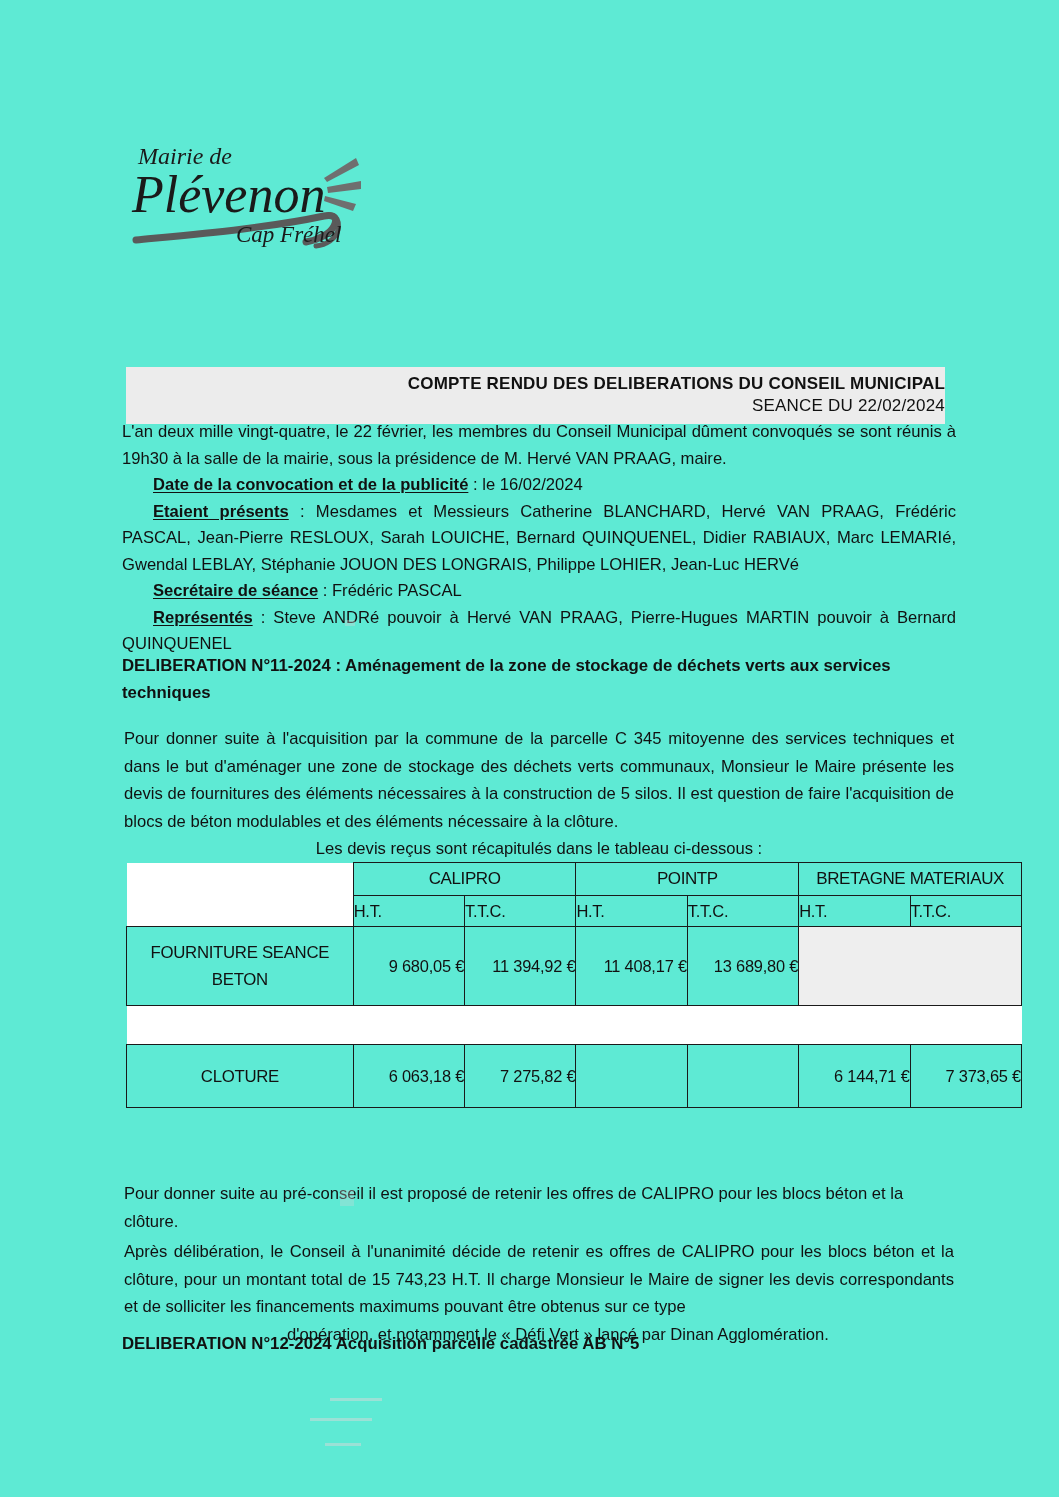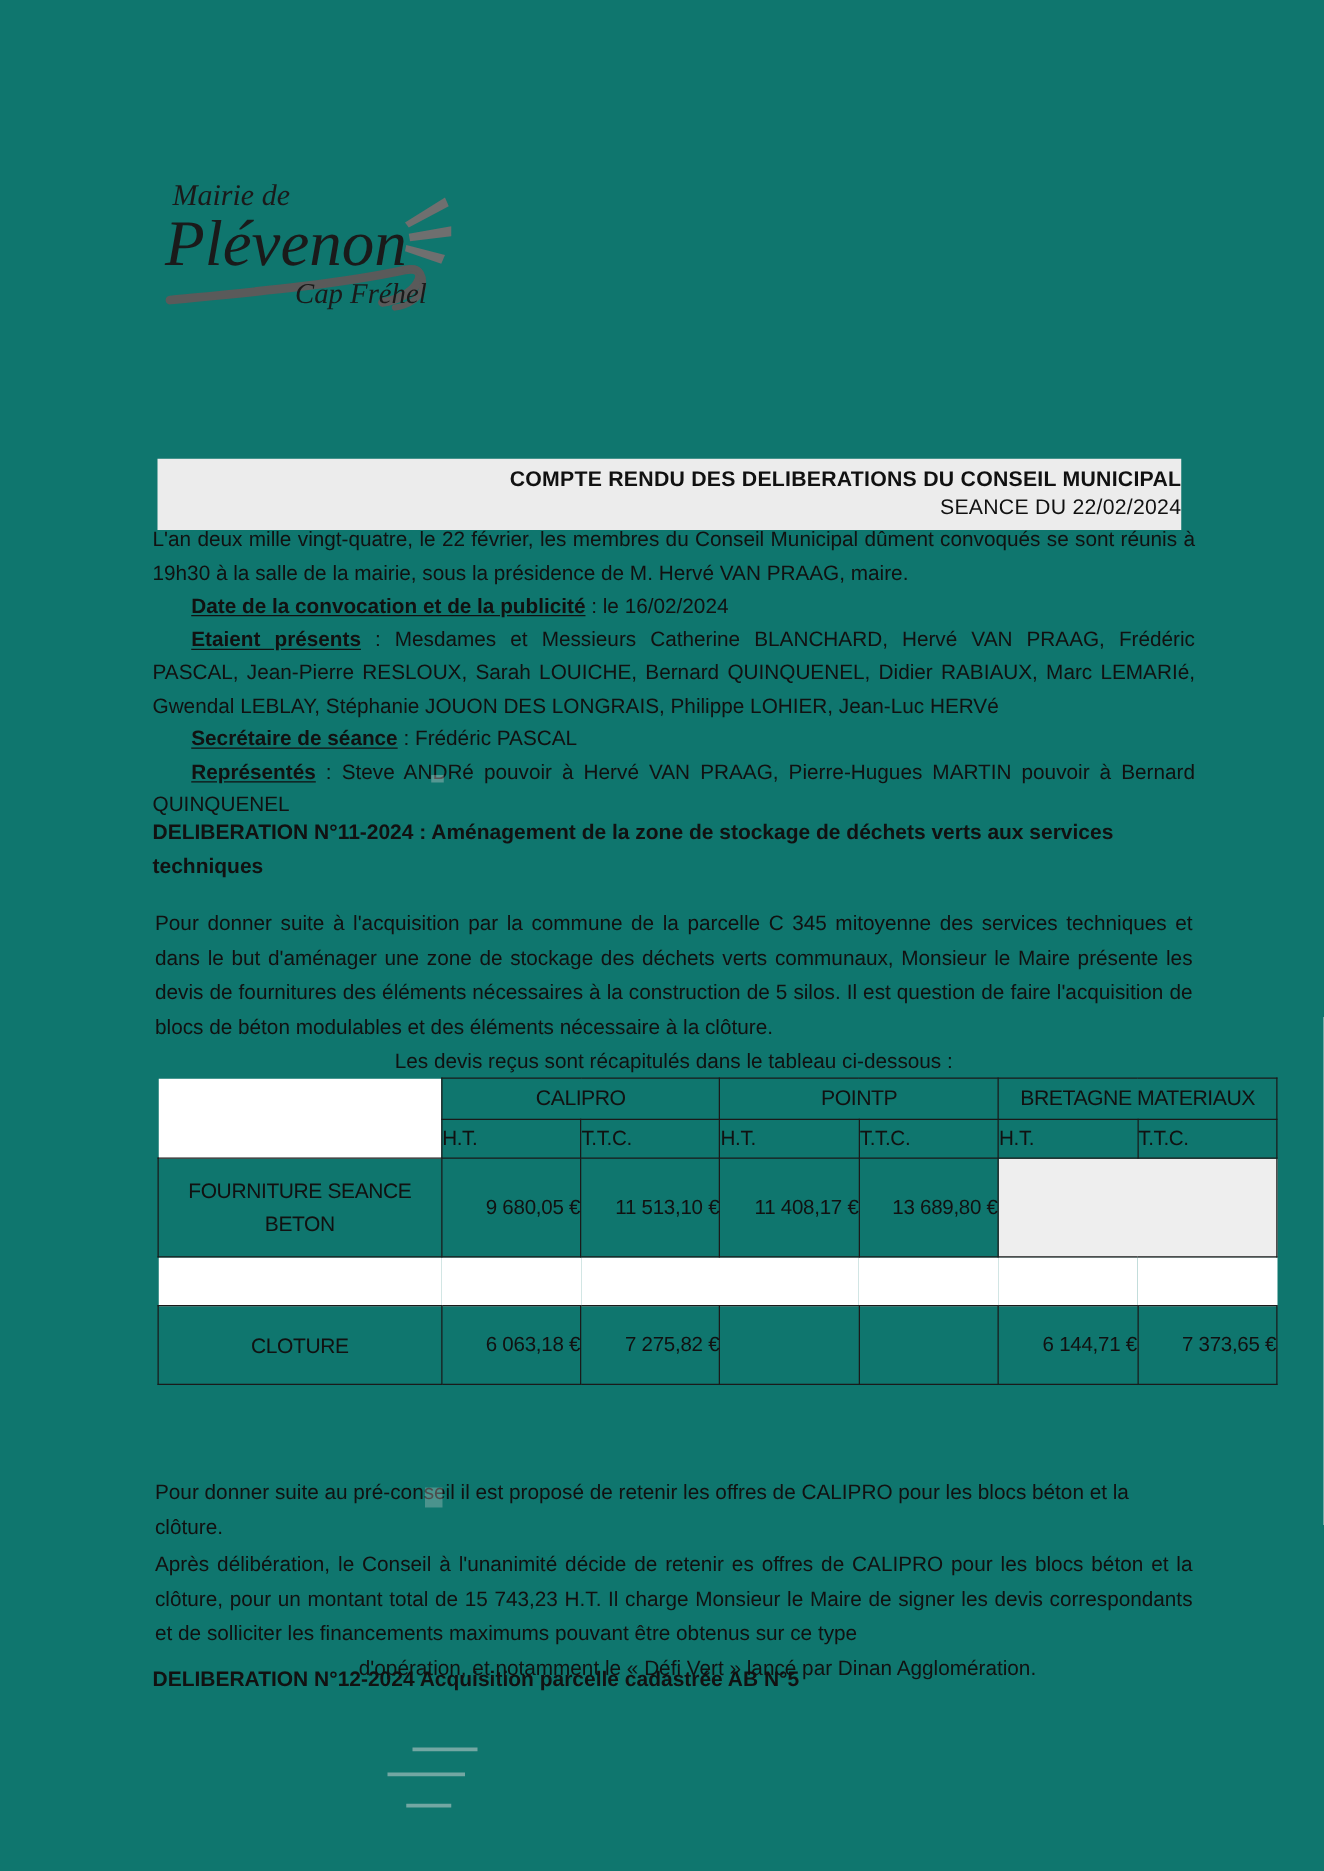--- a/index.html
+++ b/index.html
@@ -13,21 +13,21 @@
     height: 1497px;
     position: relative;
     font-family: "Liberation Sans", sans-serif;
     color: #111111;
     overflow: hidden;
   }
 
   .page {
     position: absolute;
     inset: 0;
-    background: #0f766e;
+    background: #5eead4;
   }
 
   
   .logo-block {
     position: absolute;
     left: 128px;
     top: 138px;
     width: 235px;
     height: 125px;
   }
@@ -290,21 +290,21 @@
         <td class="sub-head">T.T.C.</td>
       </tr>
     </thead>
     <tbody>
       <tr>
         <td class="row-label">
           <div>FOURNITURE SEANCE</div>
           <div>BETON</div>
         </td>
         <td class="amount">9 680,05 €</td>
-        <td class="amount">11 513,10 €</td>
+        <td class="amount">11 394,92 €</td>
         <td class="amount">11 408,17 €</td>
         <td class="amount">13 689,80 €</td>
         <td class="amount shaded" colspan="2"></td>
       </tr>
       <tr class="spacer-row">
         <td></td>
           <td></td>
           <td></td>
         <td></td>
           <td></td>

